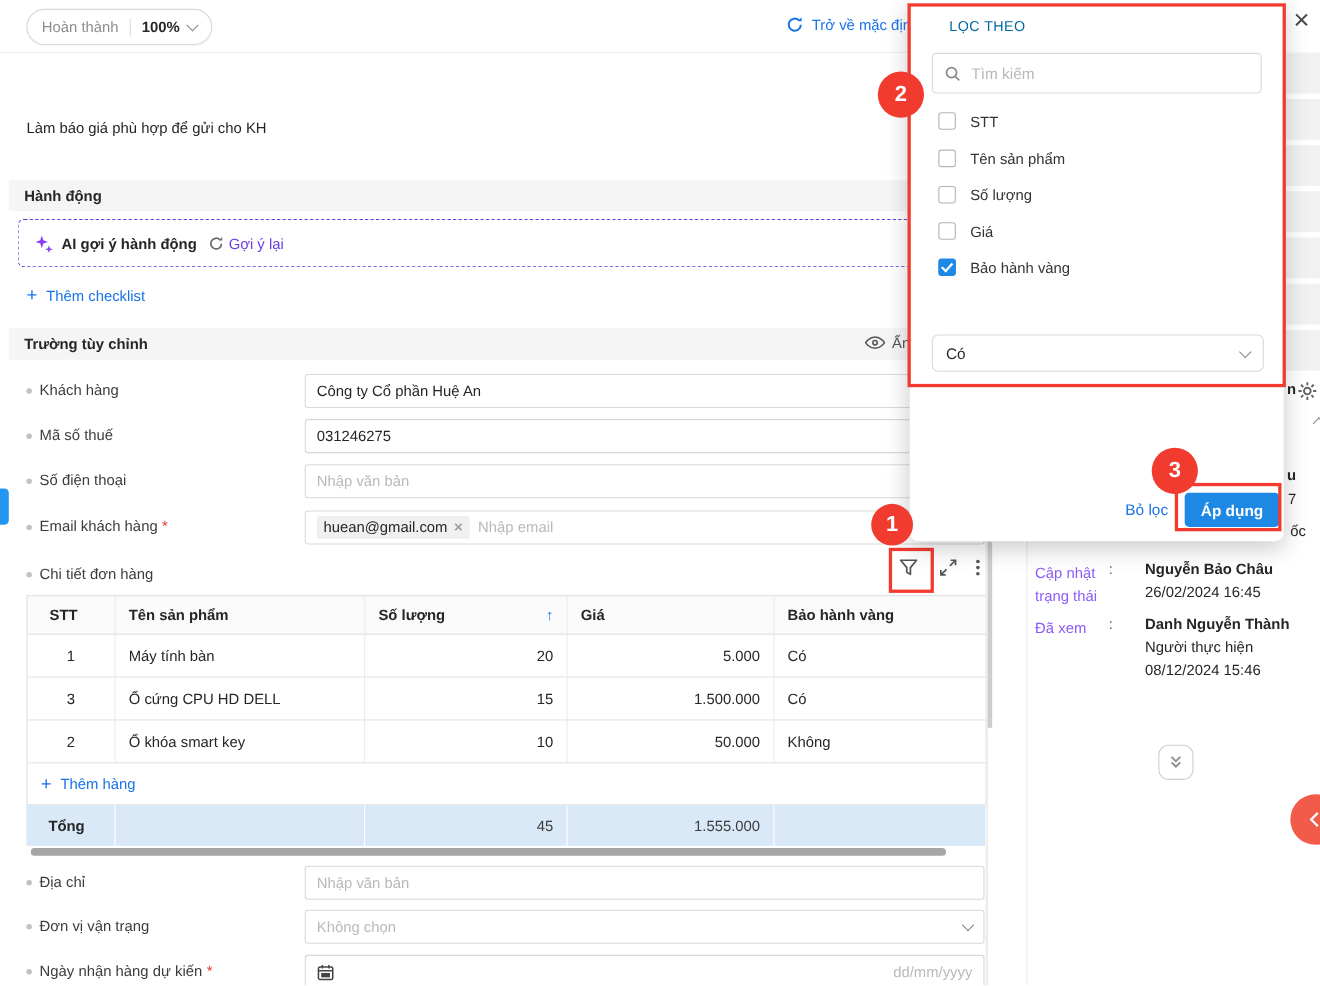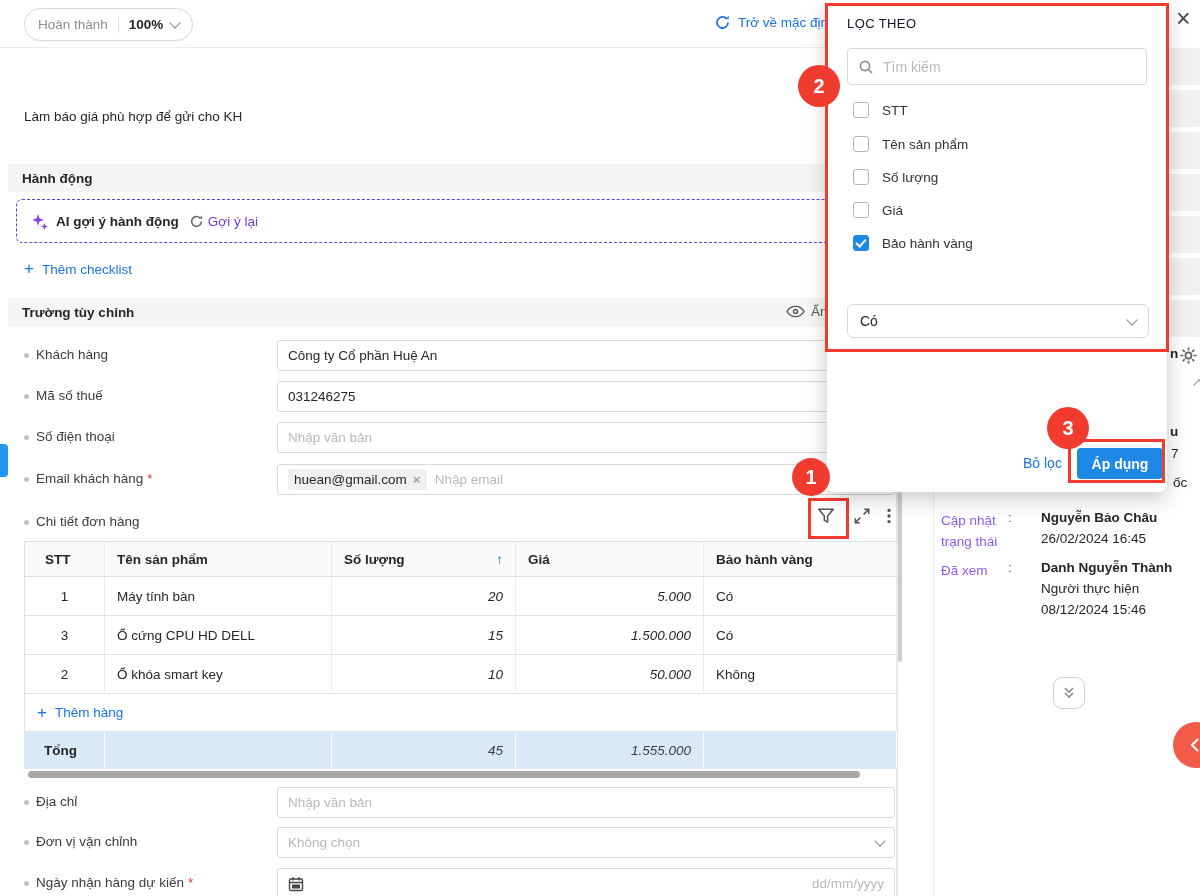--- a/index.html
+++ b/index.html
@@ -32,38 +32,38 @@
   .chip{background:#f0f0f0;border-radius:3px;padding:3px 6px;color:#262626;display:inline-flex;align-items:center;margin-right:8px;}
   .chip .x{color:#9e9e9e;font-weight:bold;margin-left:6px;cursor:pointer;}
   
   .otable{position:absolute;left:24px;top:494px;width:873px;}
   .trow{display:grid;grid-template-columns:81px 227px 184px 188px 193px;box-sizing:border-box;}
   .trow>div{box-sizing:border-box;display:flex;align-items:center;border-right:1px solid #ebebeb;padding:0 12px;}
   .trow>div:first-child{border-left:1px solid #e0e0e0;justify-content:center;}
   .thead{height:36px;background:#fafafa;border-top:1px solid #e0e0e0;border-bottom:1px solid #e0e0e0;font-weight:bold;color:#262626;}
   .thead>div:first-child{justify-content:flex-start;padding-left:20px;}
   .tbody{height:39px;border-bottom:1px solid #e3e3e3;color:#262626;}
-  .num{justify-content:flex-end !important;font-style:italic;}
+  .num{justify-content:flex-end !important;}
   .addband{height:38px;border-left:1px solid #e0e0e0;border-right:1px solid #ebebeb;border-bottom:1px solid #e3e3e3;display:flex;align-items:center;padding-left:12px;box-sizing:border-box;}
   .totrow{height:37px;background:#d9e9f8;font-weight:normal;}
   .totrow>div{border-right:1px solid #fff;}
   .totrow>div:first-child{border-left:none;justify-content:flex-start;padding-left:20px;font-weight:bold;color:#262626;}
   .hscroll{position:absolute;left:4px;top:230px;width:832px;height:7px;background:#a6a6a6;border-radius:4px;}
   
   .sidebar{position:absolute;left:897px;top:47px;width:303px;height:849px;background:#fff;border-left:1px solid #e5e5e5;}
   .vline{position:absolute;left:35px;top:0;width:1px;height:849px;background:#ececec;}
   .sb-label{position:absolute;left:43px;color:#8b5cf6;width:62px;line-height:21px;}
   .sb-colon{position:absolute;left:110px;color:#595959;}
   .sb-val{position:absolute;left:143px;color:#262626;}
   .stripe{position:absolute;left:271px;width:32px;height:37px;background:#f1f1f1;}
   .frag{position:absolute;color:#262626;}
   
   .popup{position:absolute;left:827px;top:0;width:340px;height:492px;background:#fff;z-index:20;
     box-shadow:0 6px 22px rgba(0,0,0,.22);border-radius:0 0 8px 8px;}
-  .ptitle{position:absolute;left:20px;top:16px;font-size:13px;letter-spacing:.4px;color:#0f172a;font-weight:500;}
+  .ptitle{position:absolute;left:36px;top:16px;font-size:13px;letter-spacing:.4px;color:#0369a1;font-weight:500;}
   .psearch{position:absolute;left:20px;top:48px;width:300px;height:37px;border:1px solid #d9d9d9;border-radius:4px;box-sizing:border-box;display:flex;align-items:center;padding:0 10px;}
   .cbrow{position:absolute;left:26px;height:20px;display:flex;align-items:center;}
   .cb{width:16px;height:16px;border:1.5px solid #b5b5b5;border-radius:3px;box-sizing:border-box;background:#fff;position:relative;}
   .cb.checked{background:#1e88e5;border-color:#1e88e5;}
   .cb.checked::after{content:"";position:absolute;left:4.2px;top:1.2px;width:4px;height:8px;border-right:2px solid #fff;border-bottom:2px solid #fff;transform:rotate(42deg);}
   .cblabel{margin-left:13px;color:#333;}
   .pselect{position:absolute;left:20px;width:302px;height:34px;border:1px solid #d9d9d9;border-radius:6px;box-sizing:border-box;display:flex;align-items:center;justify-content:space-between;padding:0 12px;color:#262626;font-size:14px;}
   .applybtn{position:absolute;left:250px;top:448px;width:86px;height:31px;background:#1e88e5;color:#fff;font-weight:bold;font-size:14px;border:none;border-radius:4px;display:flex;align-items:center;justify-content:center;cursor:pointer;}
   .clearlink{position:absolute;left:196px;top:455px;font-size:14px;}
   
@@ -231,21 +231,21 @@
       <div class="hscroll"></div>
     </div>
 
     <div>
       <span class="bullet" style="top:753px;"></span>
       <span class="flabel" style="top:747px;">Địa chỉ</span>
       <input class="finput" style="top: 740px;" placeholder="Nhập văn bản">
     </div>
     <div>
       <span class="bullet" style="top:793px;"></span>
-      <span class="flabel" style="top:787px;">Đơn vị vận chỉnh</span>
+      <span class="flabel" style="top:787px;">Đơn vị vận trạng</span>
       <div class="fakebox" style="top:780px;justify-content:space-between;">
         <span class="ph">Không chọn</span>
         <span class="chev"></span>
       </div>
     </div>
     <div>
       <span class="bullet" style="top:834px;"></span>
       <span class="flabel" style="top:828px;"><span>Ngày nhận hàng dự kiến</span><span class="req">*</span></span>
       <div class="fakebox" style="top:821px;justify-content:space-between;">
         <svg width="16" height="16" viewBox="0 0 16 16">

